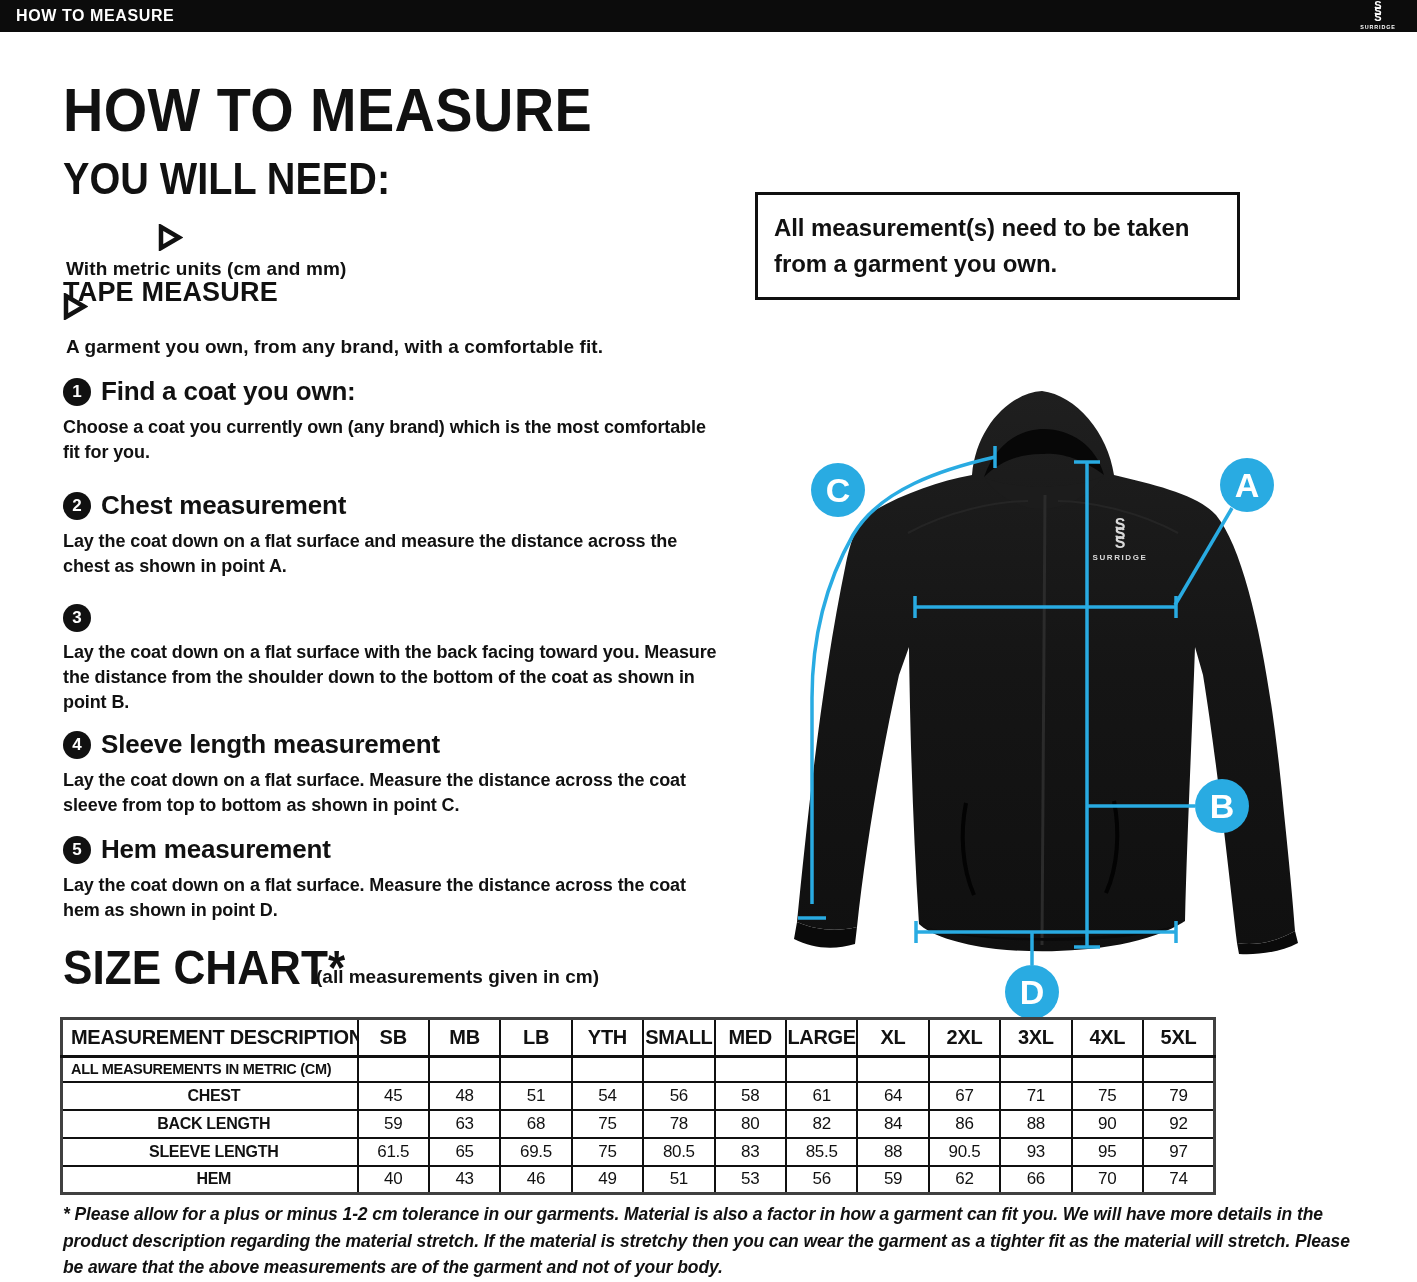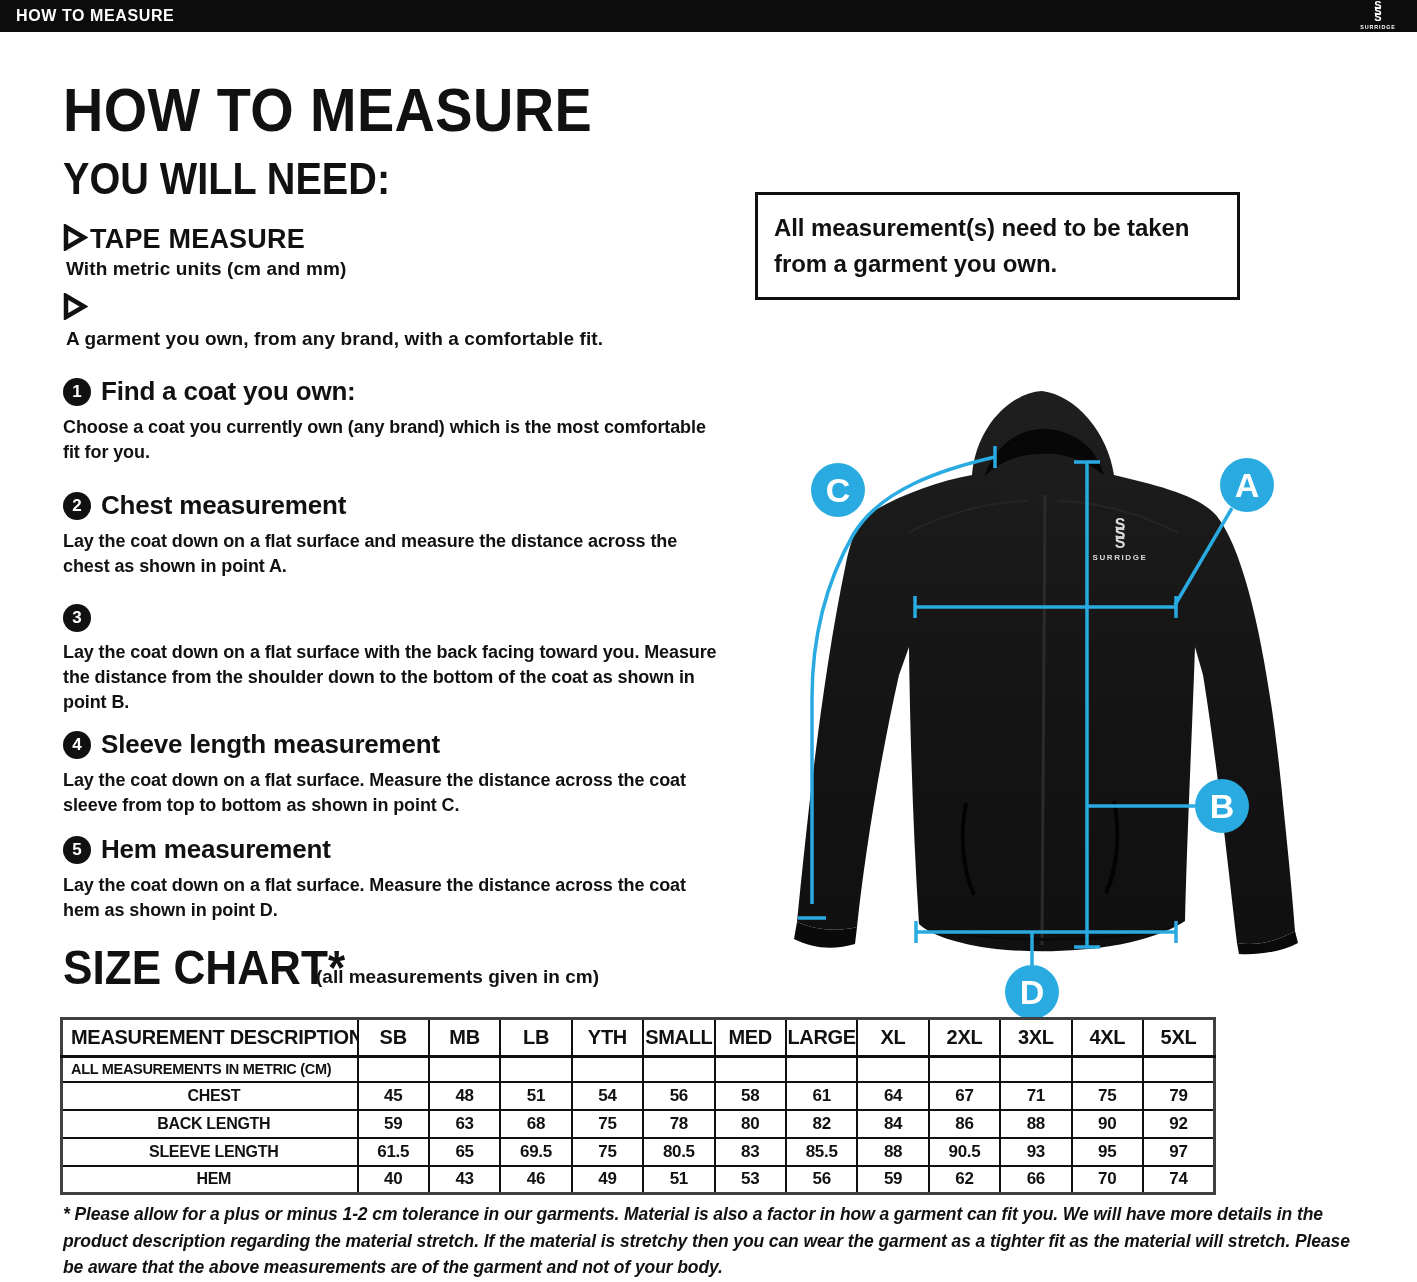--- a/index.html
+++ b/index.html
@@ -23,21 +23,21 @@
     position:absolute; left:63px; top:79px; font-size:62px; font-weight:bold;
     transform:scaleX(.90); transform-origin:left top; white-space:nowrap; line-height:1;
     letter-spacing:.5px;
   }
   .ywn{
     position:absolute; left:63px; top:157px; font-size:44px; font-weight:bold;
     transform:scaleX(.90); transform-origin:left top; white-space:nowrap; line-height:1;
   }
 
   
-  .need-item{ position:absolute; left:63px; display:flex; align-items:center; gap:2px; }
+  .need-item{ position:absolute; left:63px; display:flex; align-items:center; gap:22px;flex-direction:column; }
   .need-label{ font-size:27px; font-weight:bold; letter-spacing:.2px; white-space:nowrap; }
   .need-desc{ position:absolute; left:66px; font-size:19px; font-weight:bold; letter-spacing:.1px; white-space:nowrap; }
 
   
   .step{ position:absolute; left:63px; }
   .step-title-row{ display:flex; align-items:center; gap:10px; }
   .step-num{
     width:28px; height:28px; border-radius:50%; background:#111; color:#fff;
     display:flex; align-items:center; justify-content:center;
     font-size:17px; font-weight:bold; flex:0 0 auto;
@@ -71,21 +71,21 @@
     border-collapse:collapse; table-layout:fixed; border:3px solid #404040;
   }
   .size-table th, .size-table td{
     border:2px solid #101010; text-align:center; letter-spacing:-.3px;
     overflow:hidden; white-space:nowrap;
   }
   .size-table col.desc-col{ width:296px; }
   .size-table thead th{ font-size:20px; height:38px; font-weight:bold; border-bottom:3px solid #101010; }
   .size-table th.desc, .size-table td.desc{ text-align:left; padding-left:8px; }
   .size-table .metric-row td{ height:25px; font-size:14.5px; font-weight:bold; }
-  .size-table tbody .data-row td{ height:28px; font-size:17px; font-weight:bold; }
+  .size-table tbody .data-row td{ height:28px; font-size:17px; font-weight:normal; }
   .size-table tbody .data-row td.desc{ font-size:16px; font-weight:bold;text-align:center; }
 
   
   .footnote{
     position:absolute; left:63px; top:1201px; width:1300px;
     font-size:17.5px; font-weight:bold; font-style:italic; line-height:1.52; letter-spacing:-.1px;
   }
 </style>
 </head>
 <body>
@@ -117,21 +117,21 @@
 </div>
 <div class="need-desc" style="top:258px">With metric units (cm and mm)</div>
 
 <div class="need-item" style="top:293px">
   <span>
     <svg width="25" height="27" viewBox="0 0 25 27">
         <polygon points="3,3 21,13.5 3,24" fill="#fff" stroke="#111" stroke-width="4.5" stroke-linejoin="miter"></polygon>
       </svg>
   </span>
 </div>
-<div class="need-desc" style="top:328px">A garment you own, from any brand, with a comfortable fit.</div>
+<div class="need-desc" style="top:336px">A garment you own, from any brand, with a comfortable fit.</div>
 
 <div>
     <div class="step" style="top: 376px;">
       <div class="step-title-row">
         <span class="step-num">1</span>
         <span class="step-title">Find a coat you own:</span>
       </div>
       <div class="step-body">Choose a coat you currently own (any brand) which is the most comfortable fit for you.</div>
     </div>
     <div class="step" style="top: 490px;">

